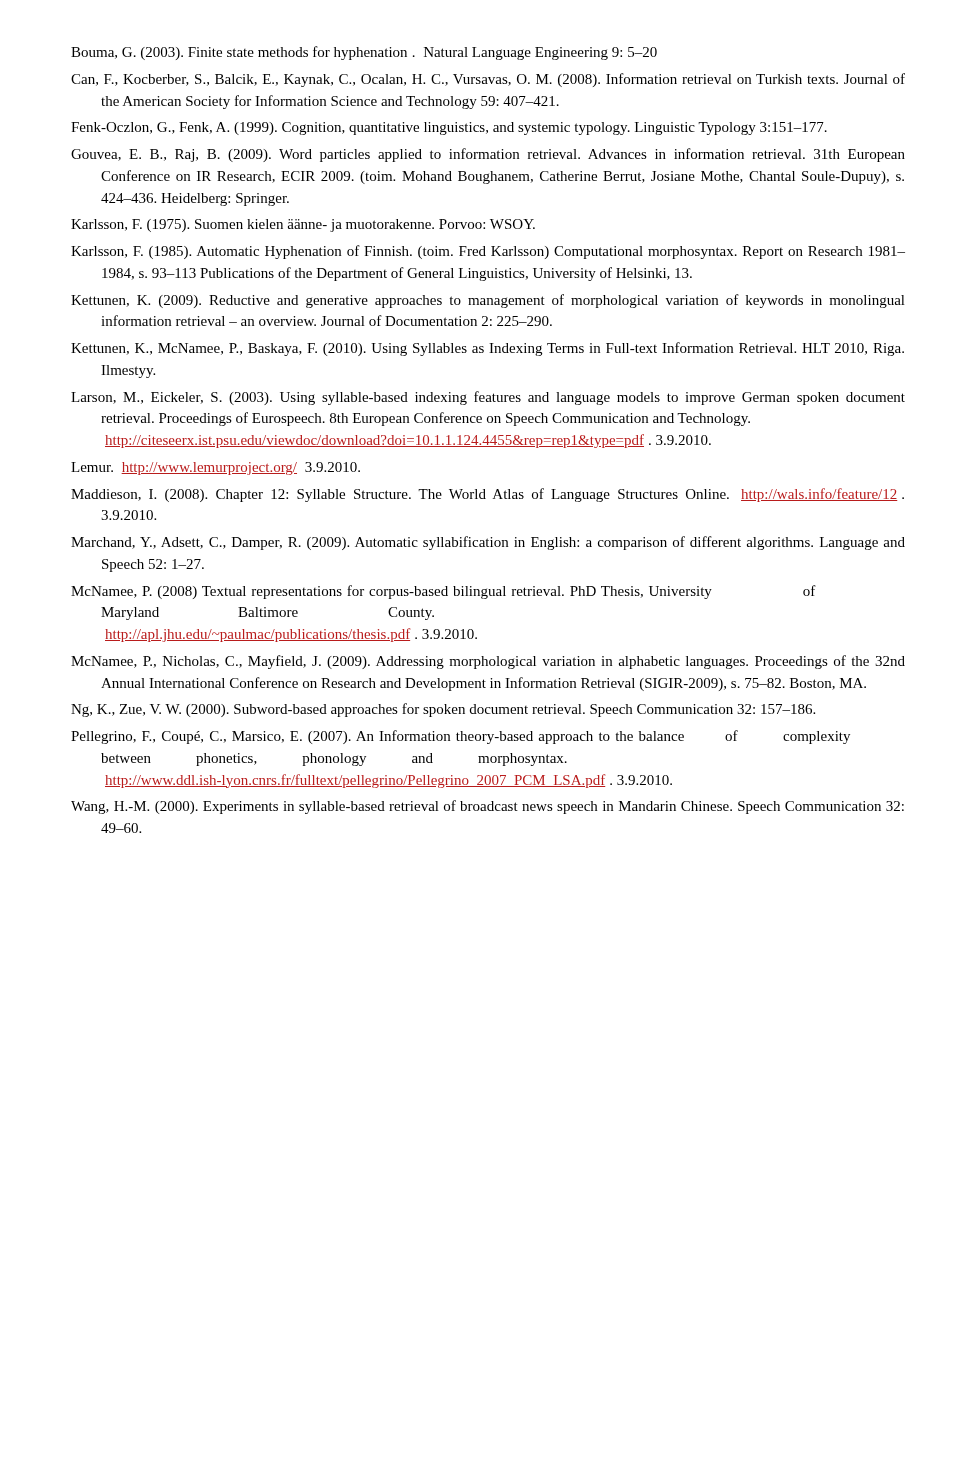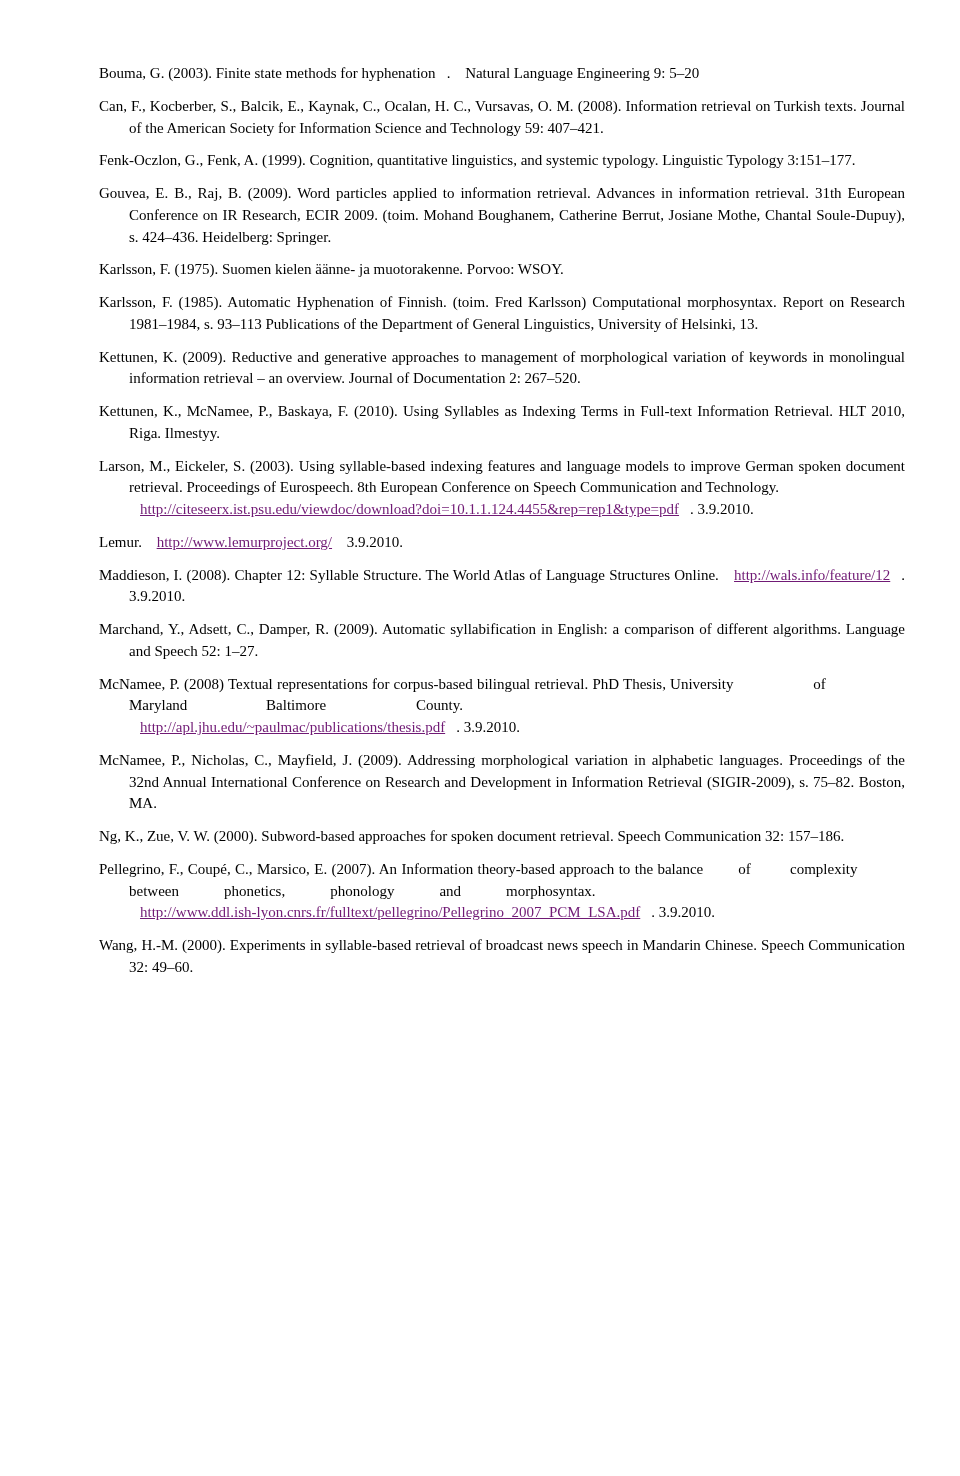--- a/index.html
+++ b/index.html
@@ -1,16 +1,16 @@
 <!DOCTYPE html>
 <html><head>
   <meta charset="utf-8">
   <style>
     * {
-      margin: 11px;
+      margin: 4px;
       padding: 0;
       box-sizing: border-box;
     }
     body {
       background: #fff;
       font-family: "Times New Roman", Times, serif;
       font-size: 15px;
       color: #000;
       width: 960px;
       min-height: 1476px;
@@ -21,21 +21,21 @@
       text-align: justify;
       margin-bottom: 6px;
     }
     .reference-block p {
       text-align: justify;
       text-indent: -2em;
       padding-left: 2em;
       margin-bottom: 5px;
     }
     a, .link {
-      color: #701a75;
+      color: #b91c1c;
       text-decoration: underline;
     }
   </style>
 </head>
 <body>
 
 <div class="reference-block">
 
   <p>
     Bouma, G. (2003). Finite state methods for hyphenation<span style="font-size:1em">.</span> Natural Language Engineering 9: 5–20
@@ -56,21 +56,21 @@
 
   <p>
     Karlsson, F. (1975). Suomen kielen äänne- ja muotorakenne. Porvoo: WSOY.
   </p>
 
   <p>
     Karlsson, F. (1985). Automatic Hyphenation of Finnish. (toim. Fred Karlsson) Computational morphosyntax. Report on Research 1981–1984, s. 93–113 Publications of the Department of General Linguistics, University of Helsinki, 13.
   </p>
 
   <p>
-    Kettunen, K. (2009). Reductive and generative approaches to management of morphological variation of keywords in monolingual information retrieval – an overview. Journal of Documentation 2: 267–520.
+    Kettunen, K. (2009). Reductive and generative approaches to management of morphological variation of keywords in monolingual information retrieval – an overview. Journal of Documentation 2: 225–290.
   </p>
 
   <p>
     Kettunen, K., McNamee, P., Baskaya, F. (2010). Using Syllables as Indexing Terms in Full-text Information Retrieval. HLT 2010, Riga. Ilmestyy.
   </p>
 
   <p>
     Larson, M., Eickeler, S. (2003). Using syllable-based indexing features and language models to improve German spoken document retrieval. Proceedings of Eurospeech. 8th European Conference on Speech Communication and Technology.<br>
     <a class="link" href="#">http://citeseerx.ist.psu.edu/viewdoc/download?doi=10.1.1.124.4455&amp;rep=rep1&amp;type=pdf</a>. 3.9.2010.
   </p>

